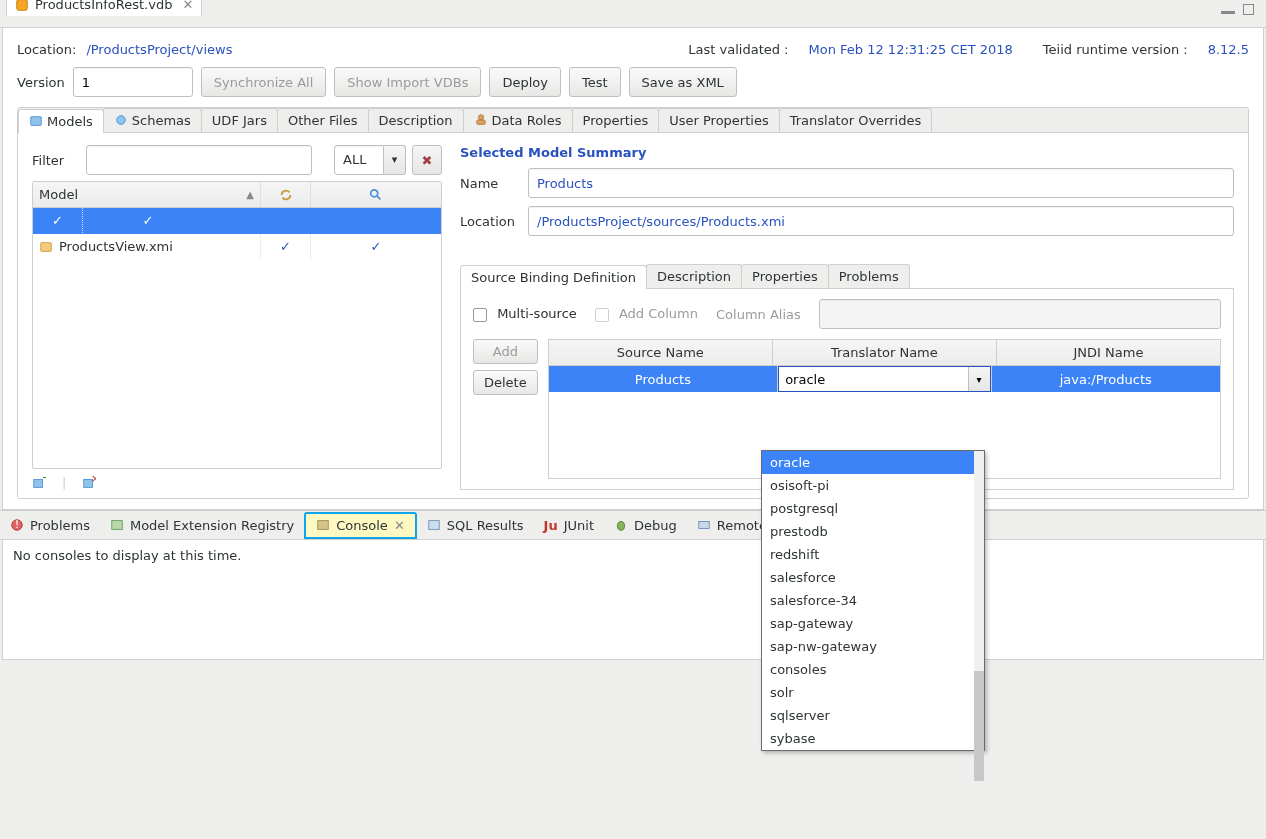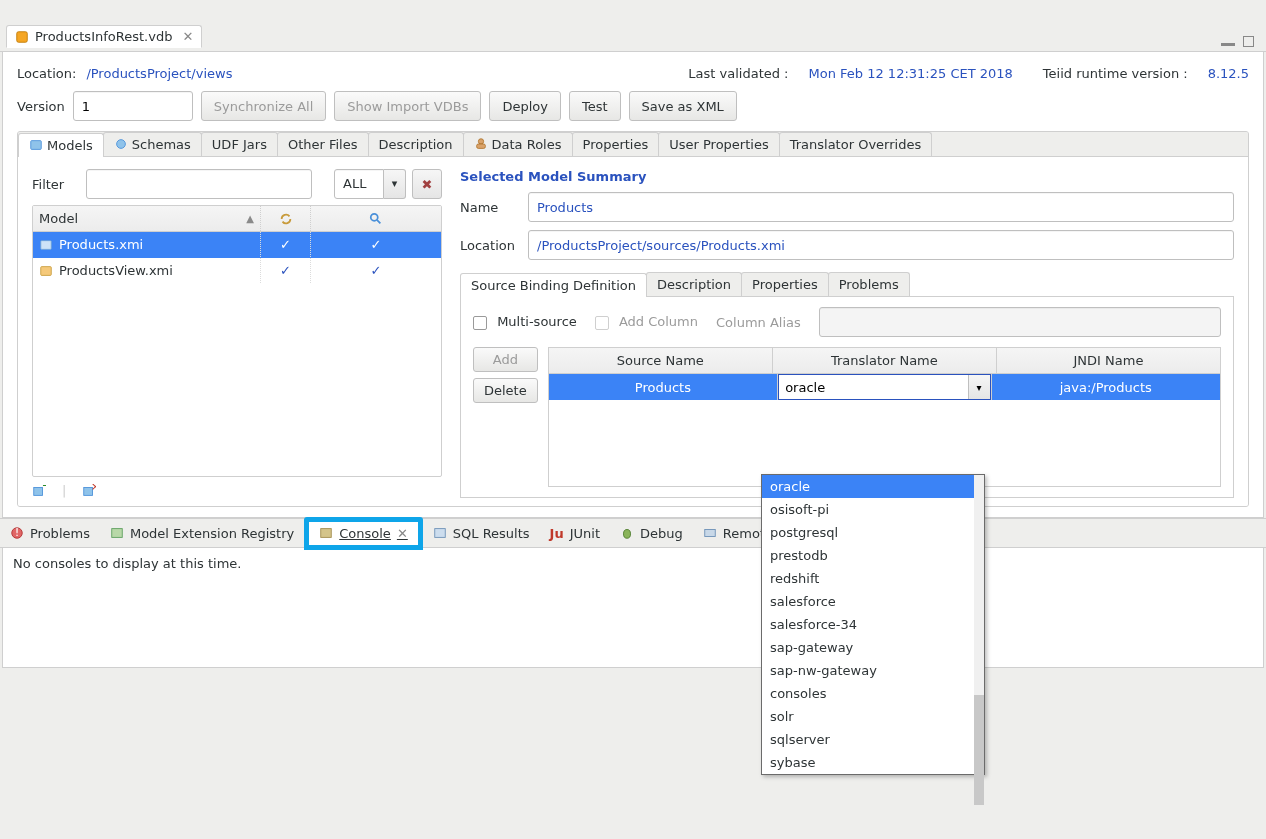--- a/index.html
+++ b/index.html
@@ -1,19 +1,19 @@
 <!DOCTYPE html>
 <html><head>
 <meta charset="utf-8">
 <style>
   * { box-sizing: border-box; font-family: "DejaVu Sans", "Liberation Sans", Arial, sans-serif; font-size: 13px; }
   html, body { margin:0; padding:0; background:#eeeeec; color:#2e3436; }
   .root { width:1266px; height:839px; position:relative; }
   
-  .tabbar { display:flex; align-items:flex-end; padding:4px 6px; height:28px; border-bottom:1px solid #cfcfcf;margin-top:24px; }
+  .tabbar { display:flex; align-items:flex-end; padding:12px 6px; height:28px; border-bottom:1px solid #cfcfcf; }
   .doctab { background:#fff; border:1px solid #cfcfcf; border-bottom:1px solid #fff; border-radius:3px 3px 0 0;
             padding:3px 8px; display:flex; align-items:center; gap:6px; position:relative; top:1px; }
   .doctab .close {  font-weight:bold; color:#888; margin-left:4px; }
   .tabbar-right { margin-left:auto; display:flex; gap:8px; align-items:center; padding-right:6px;}
   .tabbar-right span { color:#888; }
   .tabbar-right .min { width:14px; height:3px; background:#888; margin-top:6px;}
   .tabbar-right .max { width:11px; height:11px; border:1px solid #888;}
   .editor { background:#fff; border-left:1px solid #cfcfcf; border-right:1px solid #cfcfcf; border-bottom:1px solid #cfcfcf;
             margin:0 2px 0 2px; padding:14px 14px 10px 14px; }
   .row { display:flex; align-items:flex-start; gap:10px; }
@@ -69,21 +69,21 @@
   .mt-row.sel { background:#3b83f6; color:#fff;}
   .mt-cell { padding:0 6px; display:flex; align-items:center; height:100%; border-right:1px dotted #dcdcdc;}
   .mt-cell.model { flex:1; gap:6px;}
   .mt-cell.c { width:50px; justify-content:center; color:#2a52be;}
   .mt-row.sel .mt-cell.c { color:#fff;}
   .mt-cell.c2 { width:130px; justify-content:center; color:#2a52be; border-right:none;}
   .mt-row.sel .mt-cell.c2 { color:#fff;}
   .mt-footer { padding-top:6px; display:flex; gap:16px; align-items:center;}
 
   
-  .subtabs { display:flex; border-bottom:1px solid #cfcfcf; margin-top:4px;}
+  .subtabs { display:flex; border-bottom:1px solid #cfcfcf; margin-top:20px;}
   .stab { border:1px solid #cfcfcf; border-bottom:none; border-radius:3px 3px 0 0; padding:4px 10px; margin-right:-1px; background:#eeeeec;}
   .stab.active { background:#fff; position:relative; top:1px;}
   .subpanel { border:1px solid #cfcfcf; border-top:none; padding:10px 12px; background:#fff; }
   .options { display:flex; align-items:center; gap:18px; margin-bottom:10px;}
   .chk { width:14px; height:14px; border:1px solid #9a9a9a; border-radius:2px; display:inline-block; vertical-align:middle; background:#fff;}
   .muted { color:#9b9b9b; }
 
   .src-area { display:flex; gap:10px; }
   .src-btns { display:flex; flex-direction:column; gap:6px; }
   .src-btns .btn { padding:4px 10px; height:auto;}
@@ -106,21 +106,21 @@
            box-shadow:2px 2px 4px rgba(0,0,0,0.25); z-index:50; }
   .popup .opt { padding:4px 8px; white-space:nowrap;}
   .popup .opt.sel { background:#3b83f6; color:#fff;}
   .popup .scroll { position:absolute; right:0; top:0; bottom:0; width:10px; background:#f0f0f0;}
   .popup .thumb { position:absolute; right:0; width:10px; background:#c8c8c8;}
 
   
   .views { display:flex; align-items:center; gap:0; border-top:1px solid #cfcfcf;
            border-bottom:1px solid #cfcfcf; background:#eeeeec; padding:2px 4px 2px 0; height:30px;}
   .vtab { padding:4px 10px; display:flex; align-items:center; gap:6px; color:#2e3436;}
-  .vtab.active { background:#ffffff; border:5px solid #0ea5e9; border-radius:3px 3px 0 0;text-decoration:underline;}
+  .vtab.active { background:#fef9c3; border:2px solid #0ea5e9; border-radius:3px 3px 0 0;}
   .vtab .close { color:#888; }
   .console-body { background:#fff; height:120px; padding:8px 10px; border:1px solid #cfcfcf; border-top:none; margin:0 2px;}
   .cursor { position:absolute; pointer-events:none; font-size:16px; color:#000;}
   svg.ico { width:14px; height:14px; }
 </style>
 </head>
 <body>
 
 <div class="root">
 
@@ -213,26 +213,20 @@
               </div>
               <div class="mt-h c2">
                  <svg class="ico" viewBox="0 0 16 16">
                     <circle cx="6" cy="6" r="4" fill="none" stroke="#4a90d9" stroke-width="2"></circle>
                     <line x1="9" y1="9" x2="13" y2="13" stroke="#4a90d9" stroke-width="2"></line>
                   </svg>
               </div>
             </div>
             <div class="mt-body" id="model-rows">
                 <div class="mt-row sel">
-                  <div class="mt-cell model">
-                    <svg class="ico" viewBox="0 0 16 16">
-                      <rect x="2" y="3" width="12" height="10" rx="1" fill="#cde3f7" stroke="#6aa0d8"></rect>
-                    </svg>
-                    <span>Products.xmi</span>
-                  </div>
                   <div class="mt-cell c">✓</div>
                   <div class="mt-cell c2">✓</div>
                 </div>
                 <div class="mt-row">
                   <div class="mt-cell model">
                     <svg class="ico" viewBox="0 0 16 16">
                       <rect x="2" y="3" width="12" height="10" rx="1" fill="#f5c97a" stroke="#c89b3c"></rect>
                     </svg>
                     <span>ProductsView.xmi</span>
                   </div>

